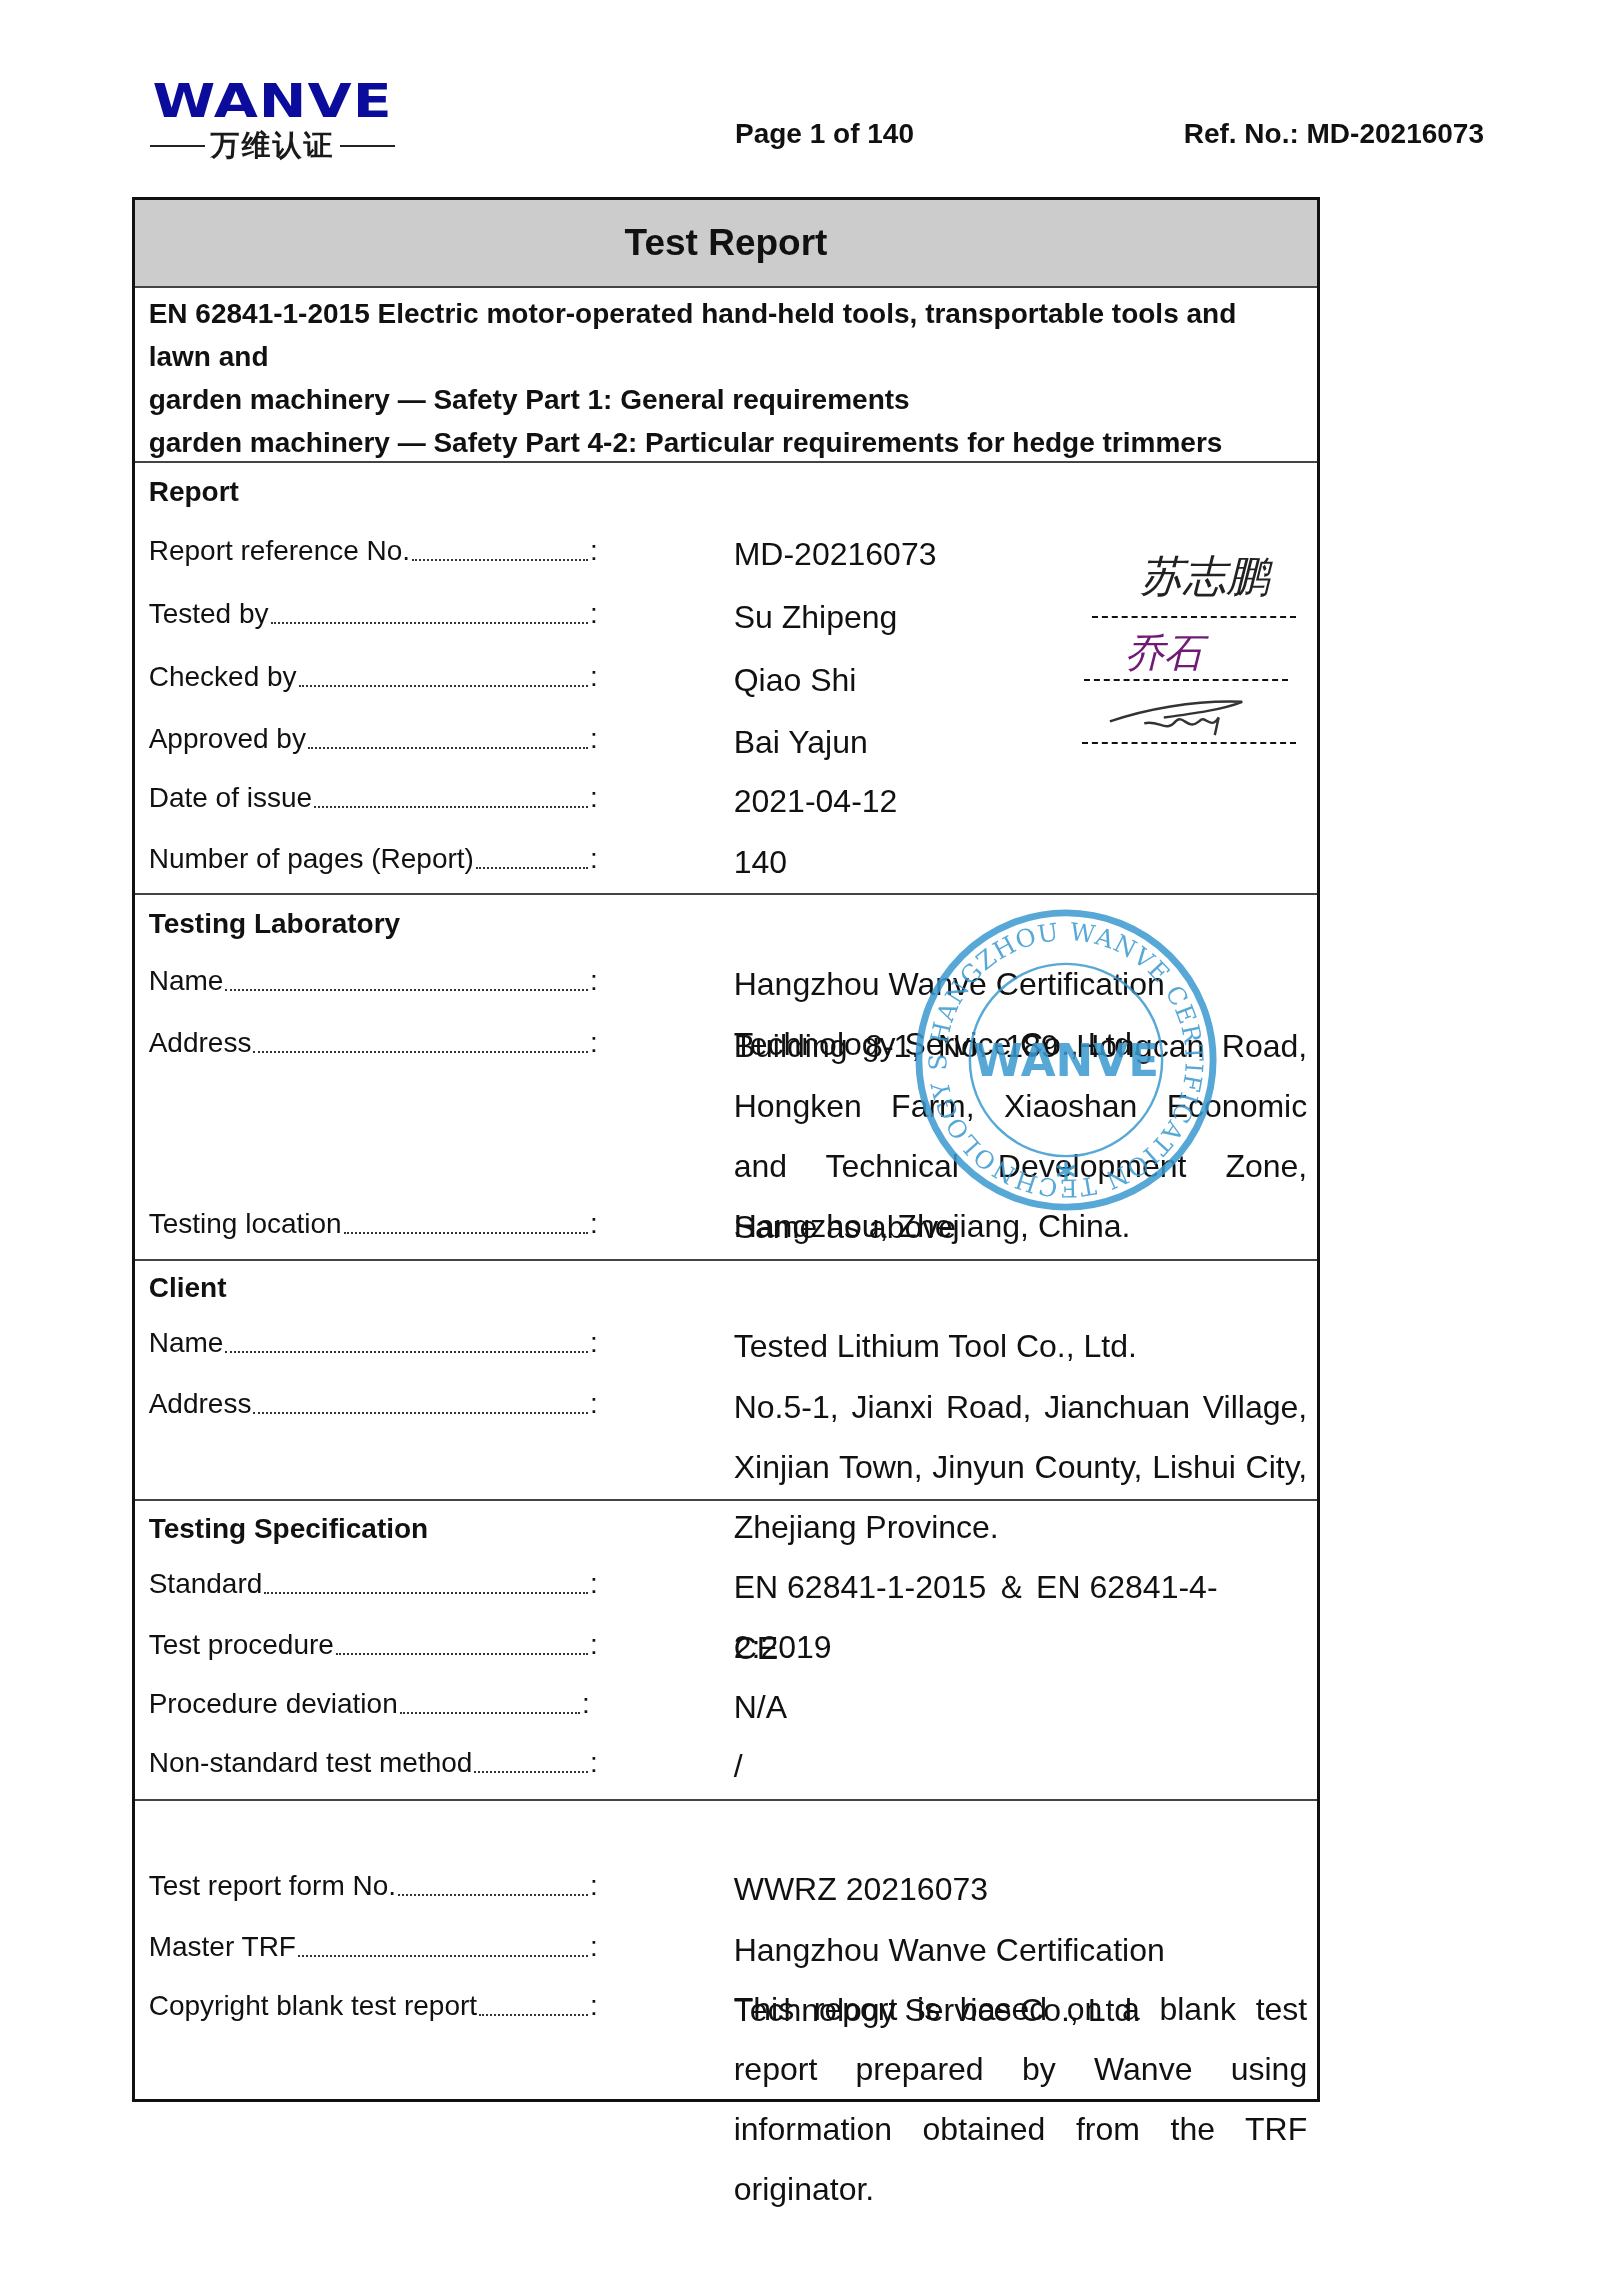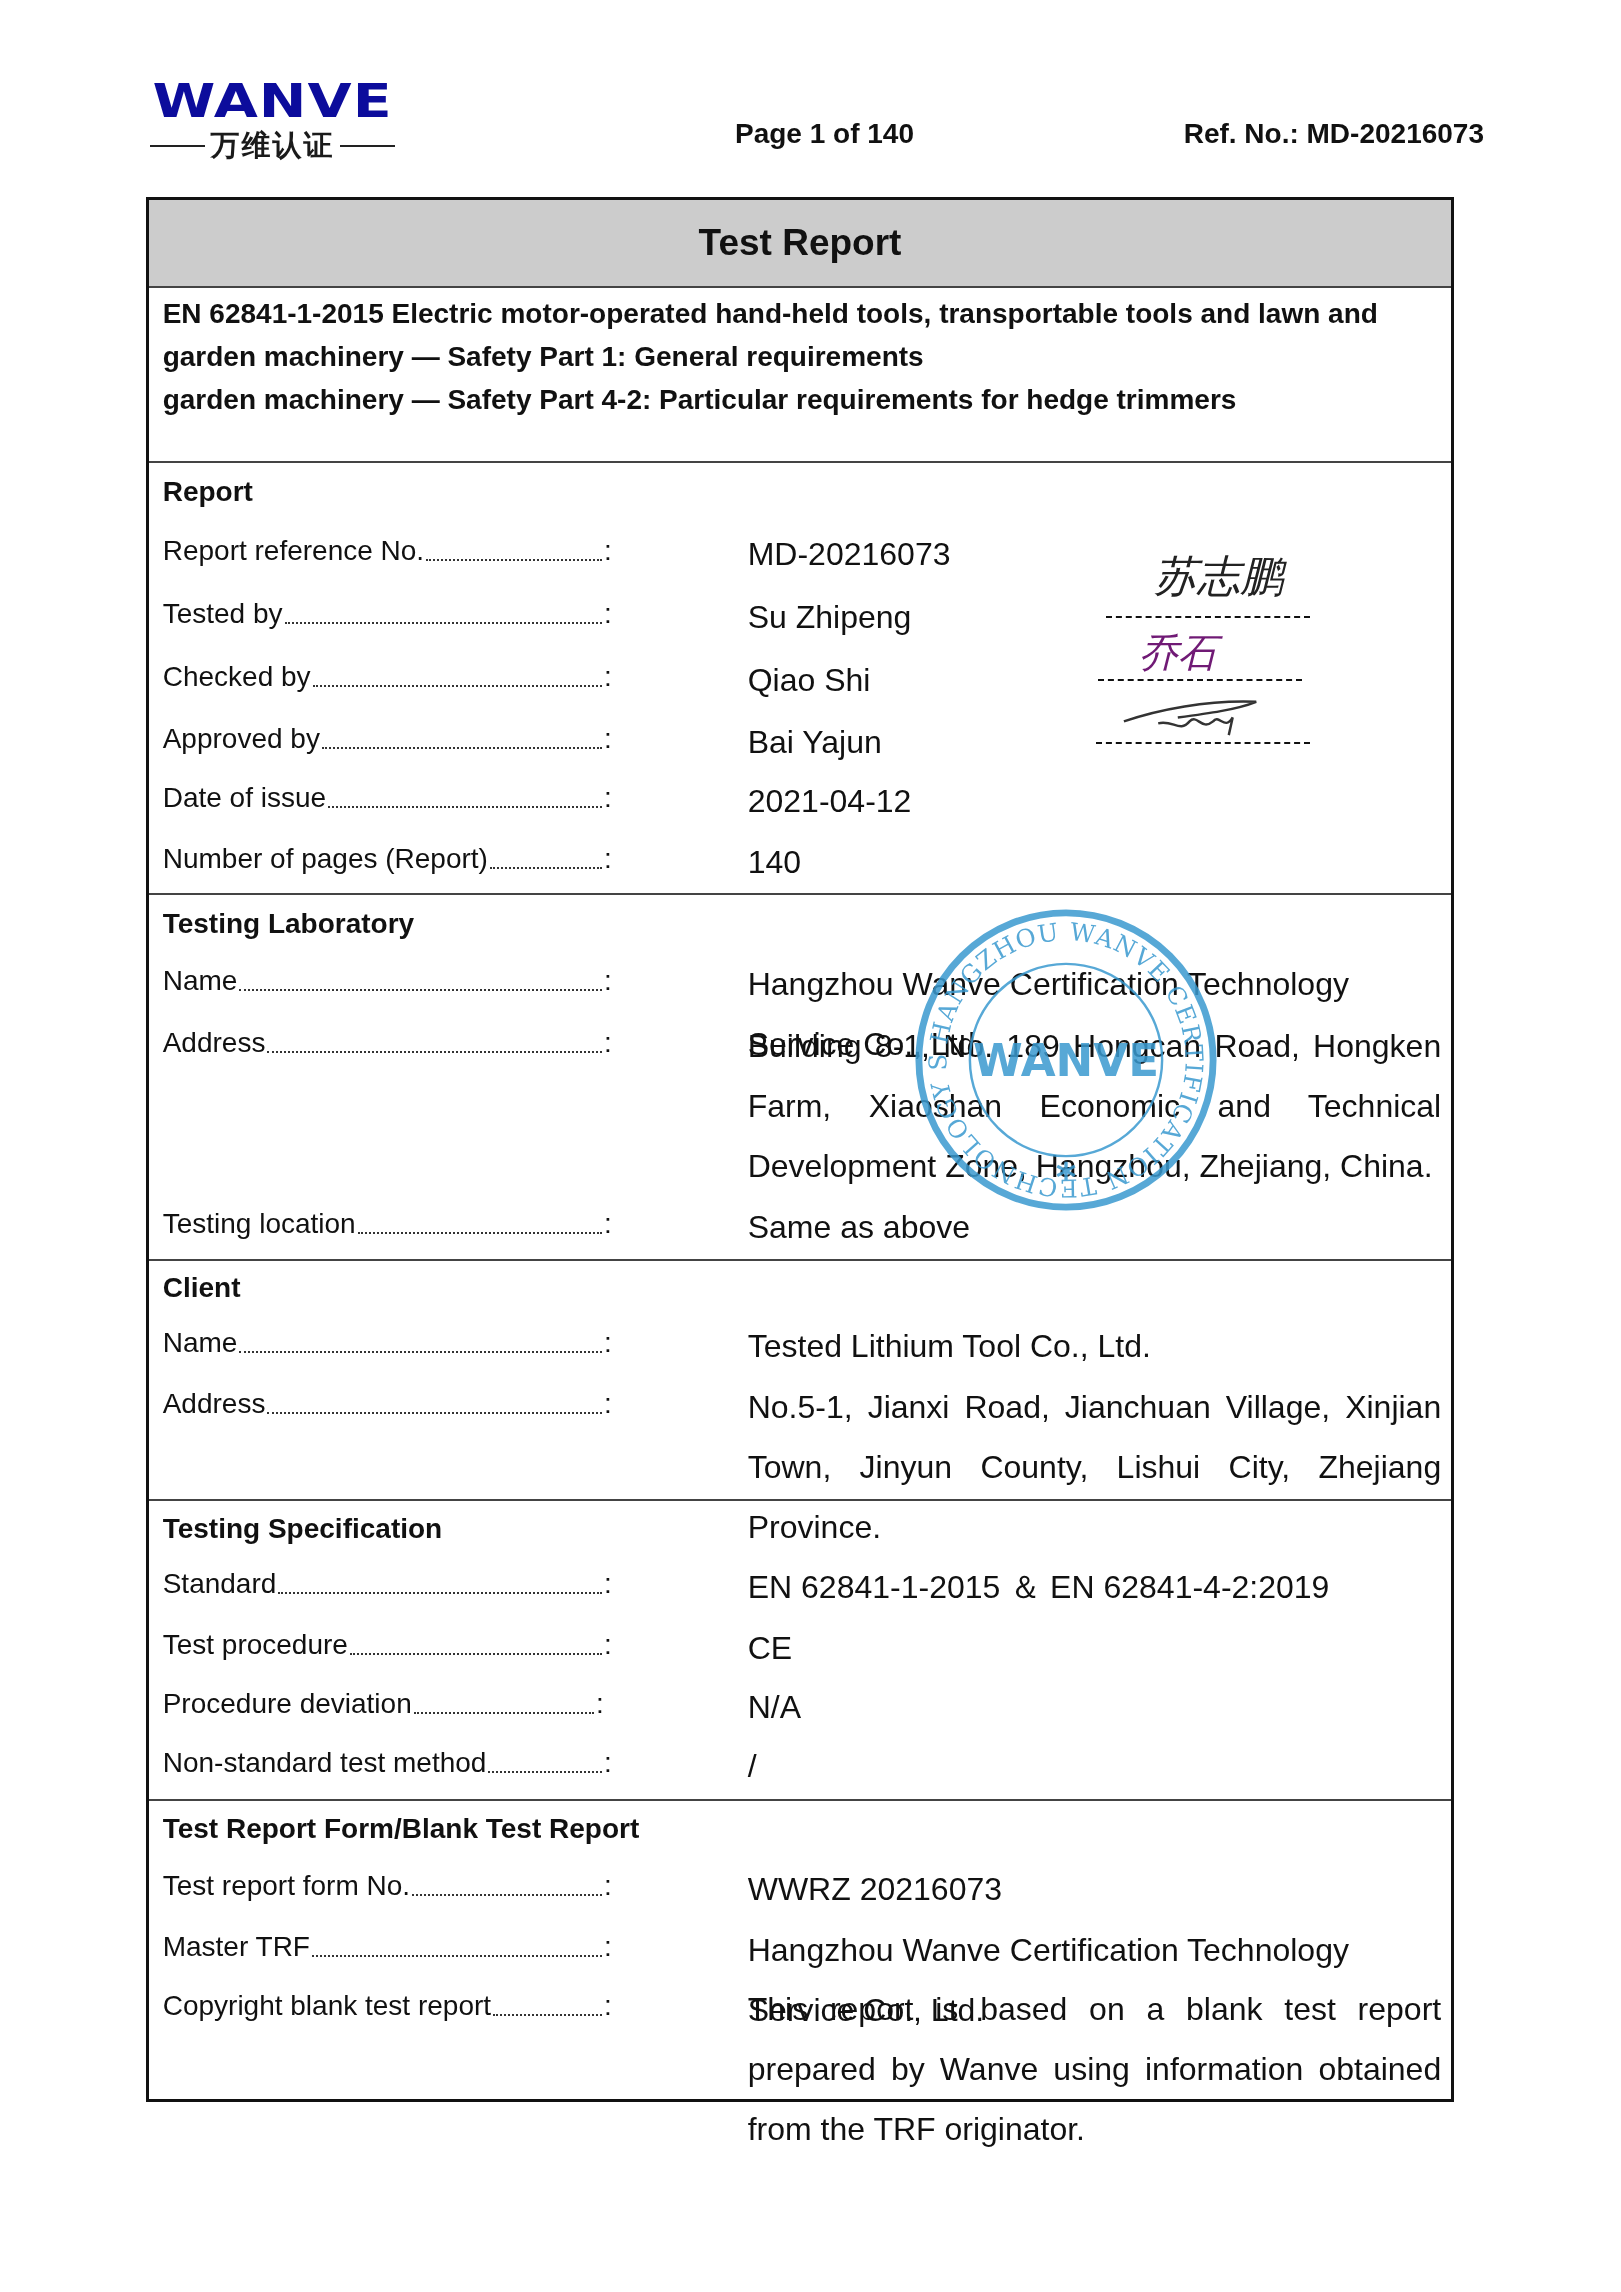--- a/index.html
+++ b/index.html
@@ -13,21 +13,21 @@
       letter-spacing: 1px; color: #0c0c9c; transform: scaleY(0.82); transform-origin: top left; }
     .logo-sub { position: absolute; left: 0; top: 49px; width: 245px; height: 33px; display: flex; align-items: center; }
     .logo-line { flex: 1; height: 2px; background: #222; }
     .logo-cn { font-family: "DejaVu Sans", sans-serif; font-weight: bold; font-size: 29px; color: #1a1a1a;
       padding: 0 5.9px; letter-spacing: 2px; }
 
     .page-num { position: absolute; left: 735px; top: 118px; font-weight: bold; font-size: 28px; }
     .ref-no { position: absolute; right: 137px; top: 118px; font-weight: bold; font-size: 28px; }
 
     
-    .report-box { position: absolute; left: 146px; top: 197px; width: 1308px; height: 1905px;
+    .report-box { position: absolute; left: 132px; top: 197px; width: 1188px; height: 1905px;
       border: 3.9px solid #111; }
     .title-band { position: absolute; left: 0; top: 0; right: 0; height: 88px; background: #cccccc;
       border-bottom: 2px solid #444; display: flex; align-items: center; justify-content: center; }
     .title-band span { font-weight: bold; font-size: 37px; }
 
     .standards { position: absolute; left: 13.7px; top: 92px; right: 13.7px; font-weight: bold; font-size: 28px; line-height: 43px; }
 
     .divider { position: absolute; left: 0; right: 0; height: 2px; background: #444; }
 
     .section-title { position: absolute; left: 13.7px; font-weight: bold; font-size: 28px; }
@@ -219,21 +219,20 @@
     <div class="label">
         <span class="txt">Non-standard test method</span>
         <span class="dots"></span>
         <span class="colon">:</span>
       </div>
     <div class="value">/</div>
   </div>
 
   <div class="divider" style="top:1599px"></div>
 
-  <div class="section-title" style="top:1613px">Test Report Form/Blank Test Report</div>
 
   <div class="row" style="top:1670px">
     <div class="label">
         <span class="txt">Test report form No.</span>
         <span class="dots"></span>
         <span class="colon">:</span>
       </div>
     <div class="value">WWRZ 20216073</div>
   </div>
   <div class="row" style="top:1731px">

